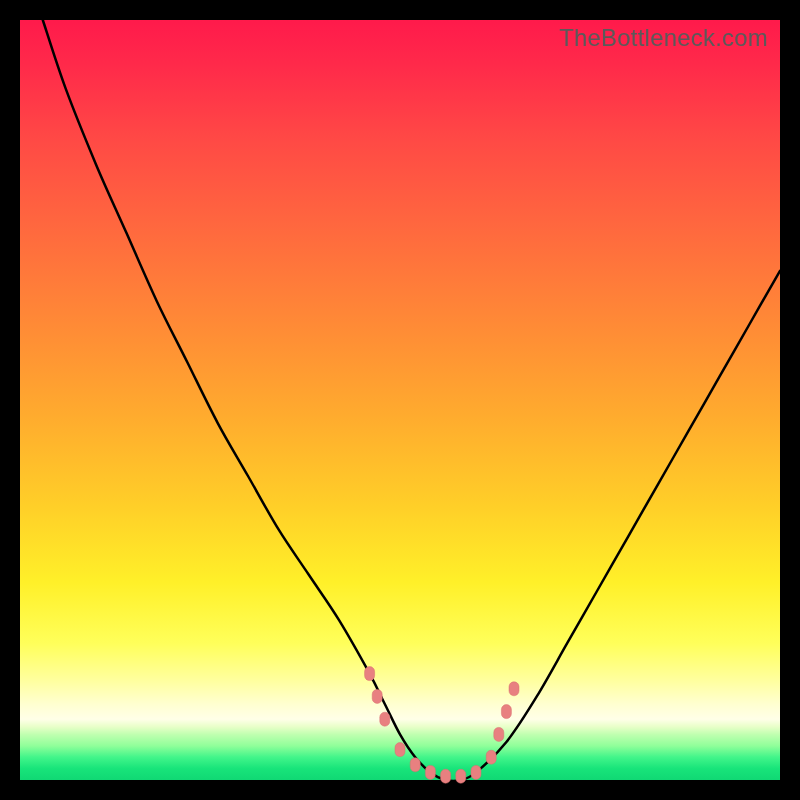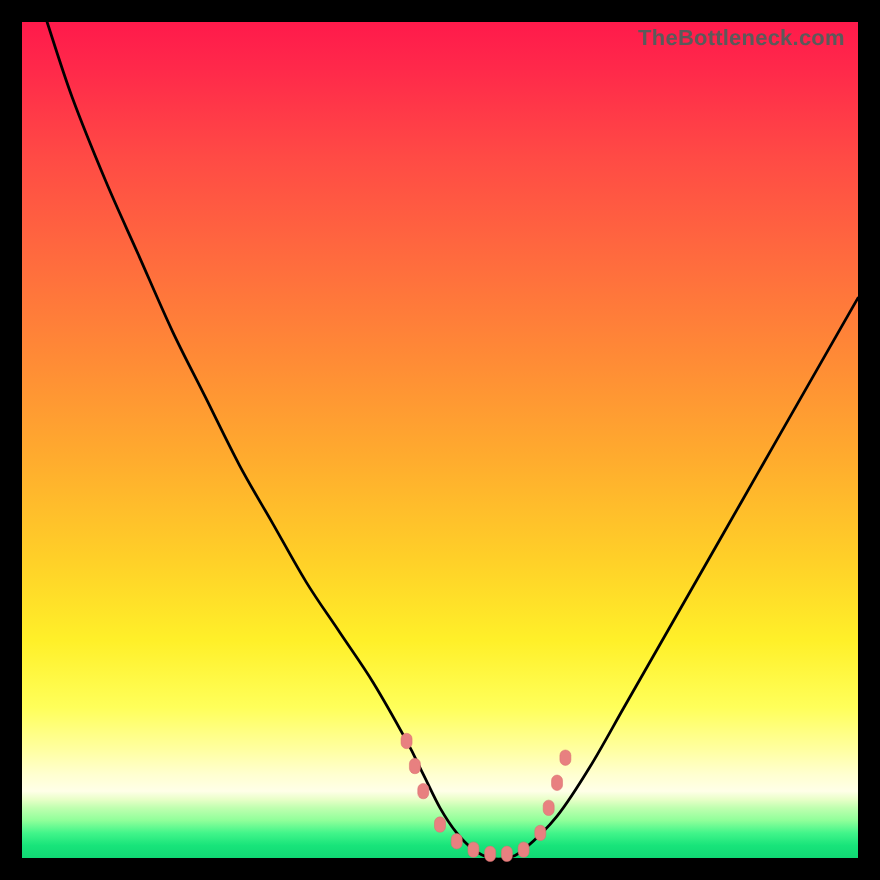--- a/index.html
+++ b/index.html
@@ -44,23 +44,23 @@
       #42f58a 97%,
       #18e47a 98.5%,
       #10d874 100%
     );
   }
   .watermark {
     position: absolute;
     top: 4px;
     right: 12px;
     color: #5a5a5a;
-    font-size: 20px;
+    font-size: 24px;
     letter-spacing: 0.2px;
-    font-weight: 700;
+    font-weight: 400;
     user-select: none;
   }
   svg.curve {
     position: absolute;
     left: 0;
     top: 0;
     width: 760px;
     height: 760px;
     overflow: visible;
   }

